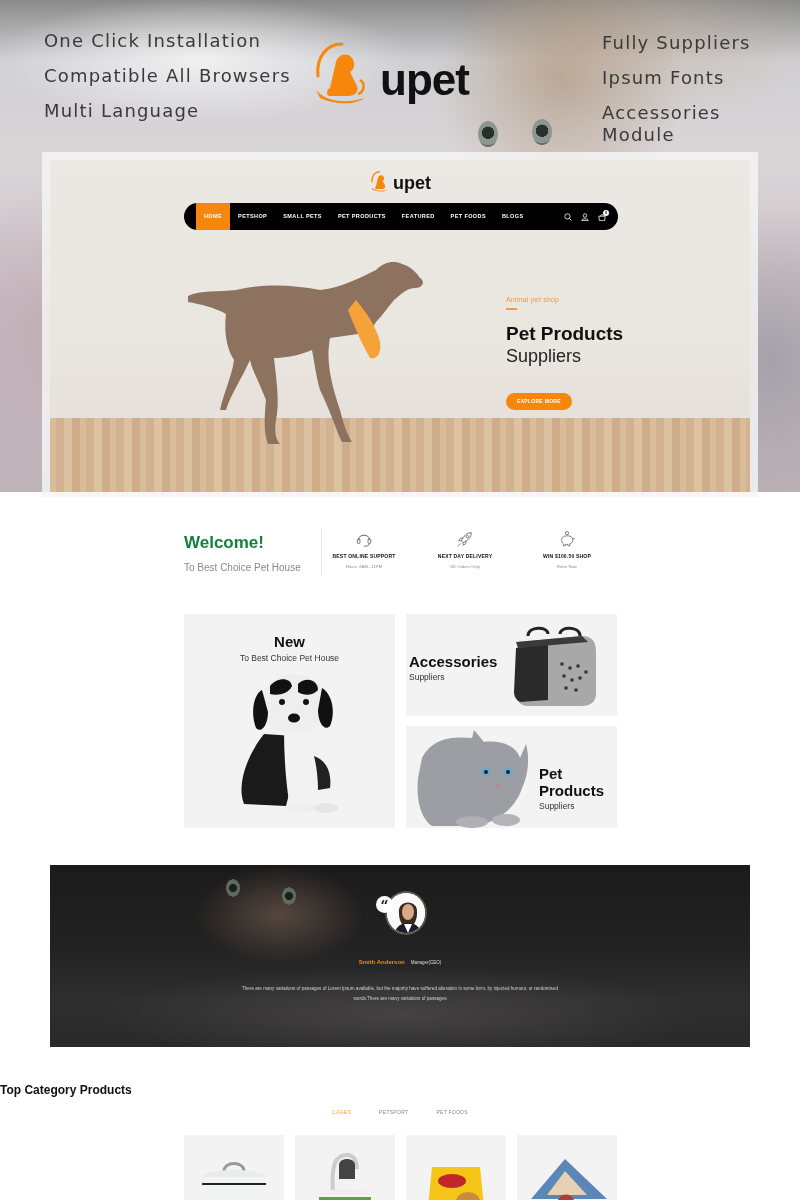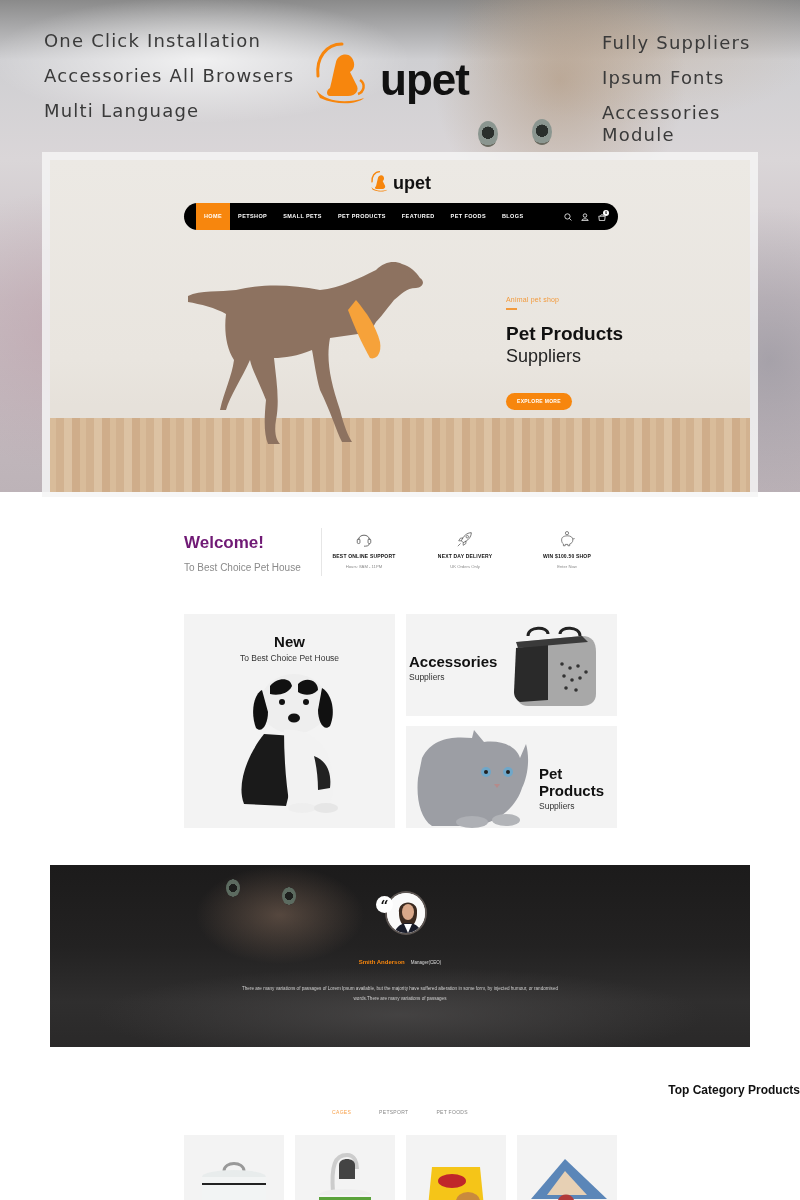--- a/index.html
+++ b/index.html
@@ -59,21 +59,21 @@
   .hero-copy { position: absolute; left: 456px; top: 136px; }
   .hero-kicker { font-size: 7px; color: #f29a3c; letter-spacing: 0.2px; }
   .hero-rule { width: 11px; height: 2px; background: #f29a3c; margin-top: 5px; }
   .hero-title { font-size: 19px; font-weight: 700; color: #111; margin-top: 13px; line-height: 22px; }
   .hero-sub { font-size: 18px; font-weight: 400; color: #222; line-height: 22px; }
   .hero-btn { display: inline-block; margin-top: 26px; background: #f7860d; color: #fff; font-size: 5px;
     font-weight: 700; letter-spacing: 0.3px; padding: 0 11px; height: 17px; line-height: 17px; border-radius: 9px; cursor: pointer; }
 
   
   .welcome { position: absolute; left: 184px; top: 533px; }
-  .welcome h2 { font-size: 17px; font-weight: 700; color: #701a75; }
+  .welcome h2 { font-size: 17px; font-weight: 700; color: #15803d; }
   .welcome p { font-size: 10px; color: #8a8a8a; margin-top: 9px; }
   .vsep { position: absolute; left: 321px; top: 528px; width: 1px; height: 48px; background: #e6e6e6; }
   .service { position: absolute; top: 530px; width: 100px; text-align: center; }
   .service svg { display: block; margin: 0 auto; }
   .service .s-title { font-size: 5px; font-weight: 700; color: #111; margin-top: 5px; letter-spacing: 0.2px; }
   .service .s-sub { font-size: 4.2px; color: #8a8a8a; margin-top: 5px; }
 
   
   .tile { position: absolute; background: #f3f3f3; overflow: hidden; cursor: pointer; }
   .tile-big { left: 184px; top: 614px; width: 211px; height: 214px; }
@@ -102,39 +102,39 @@
   .quote-badge { position: absolute; left: 326px; top: 31px; width: 17px; height: 17px; border-radius: 50%;
     background: #fff; color: #111; font-family: "DejaVu Serif", serif; font-weight: 700; font-size: 14px;
     text-align: center; line-height: 20px; }
   .testi-name { position: absolute; top: 94px; left: 0; width: 700px; text-align: center; font-size: 0; }
   .testi-name .n { font-size: 6px; font-weight: 700; color: #f7860d; }
   .testi-name .r { font-size: 4.5px; color: #ddd; margin-left: 6px; }
   .testi-text { position: absolute; left: 190px; top: 119px; width: 320px; text-align: center;
     font-size: 4.6px; line-height: 10px; color: #cfcfcf; }
 
   
-  .tc-title { position: absolute; left: 0; top: 1083px; width: 800px; text-align: right;
-    font-size: 12px; font-weight: 700; color: #111; padding-left: 28px; }
+  .tc-title { position: absolute; left: 0; top: 1083px; width: 800px; text-align: left;
+    font-size: 12px; font-weight: 700; color: #111; }
   .tc-tabs { position: absolute; left: 0; top: 1109px; width: 800px; display: flex; justify-content: center; gap: 0; }
   .tc-tab { font-size: 5px; color: #888; letter-spacing: 0.3px; padding: 0 14px; cursor: pointer; }
   .tc-tab.active { color: #f7a04a; }
   .prod { position: absolute; top: 1135px; width: 100px; height: 70px; background: #f3f3f3; overflow: hidden; cursor: pointer; }
 </style>
 </head>
 <body>
 
 <section class="promo">
   <div class="kitten-eyes">
       <span></span>
       <span></span>
     </div>
 
   <ul class="feat-list feat-left">
     <li>One Click Installation</li>
-    <li>Accessories All Browsers</li>
+    <li>Compatible All Browsers</li>
     <li>Multi Language</li>
   </ul>
 
   <div class="brand">
     <svg width="66" height="64" viewBox="0 0 66 64">
       <path d="M30 4 C14 4 4 18 6 36" stroke="#f7860d" stroke-width="3" fill="none" stroke-linecap="round"></path>
       <path d="M24 22 C26 14 36 12 40 18 C44 24 42 30 38 32 L44 44 C48 50 44 56 36 56 L18 56 C14 56 14 50 18 48 C20 40 22 30 24 22 Z" fill="#f7860d"></path>
       <path d="M4 50 C14 62 34 64 52 58 C46 64 26 66 8 58 Z" fill="#f7860d"></path>
       <path d="M48 40 C54 44 52 52 46 54" stroke="#f7860d" stroke-width="2.5" fill="none"></path>
     </svg>

